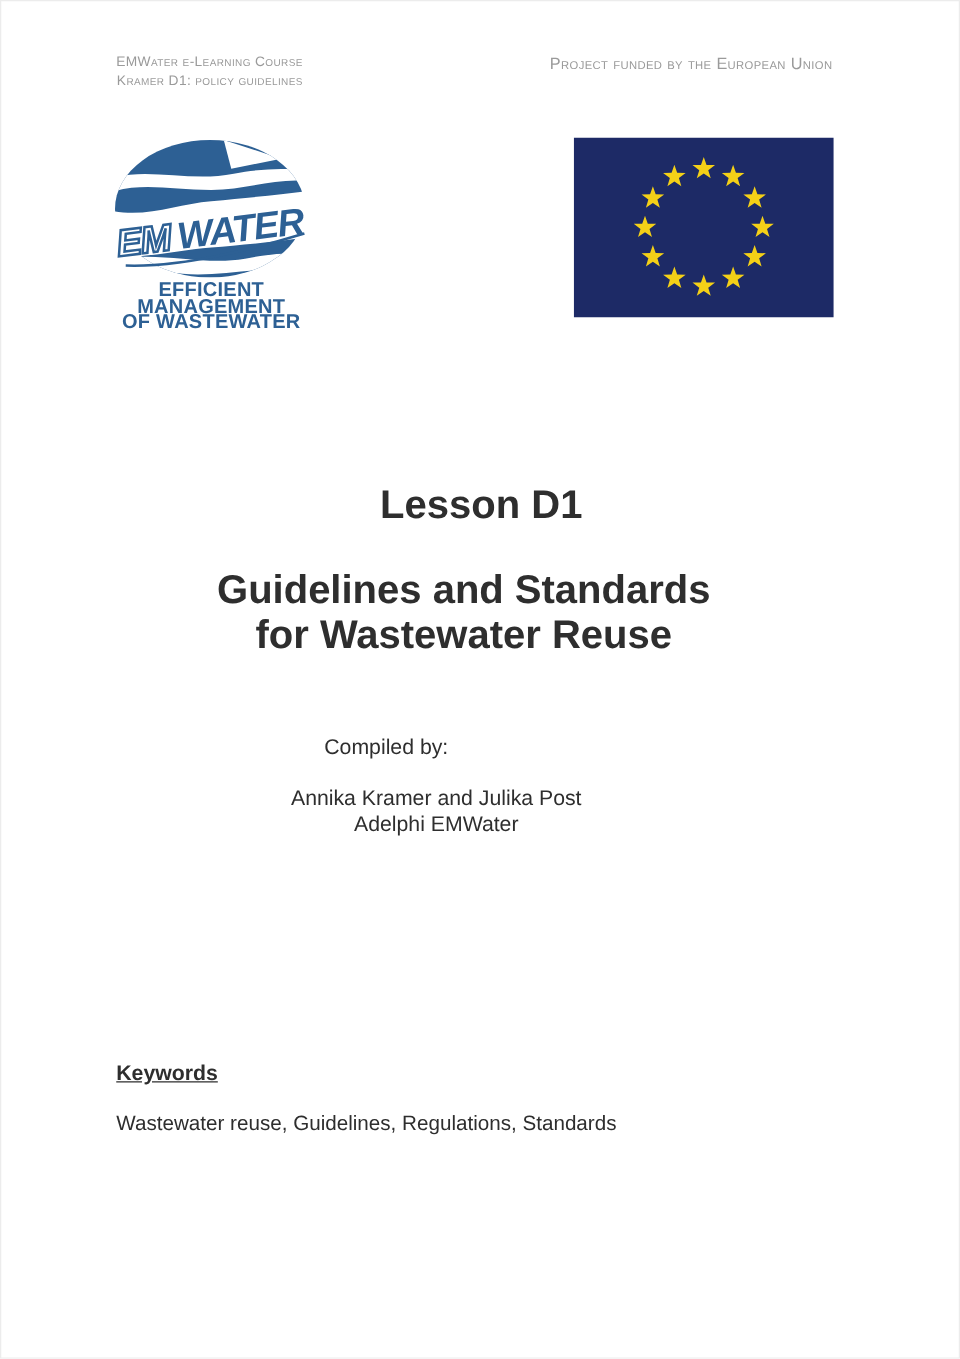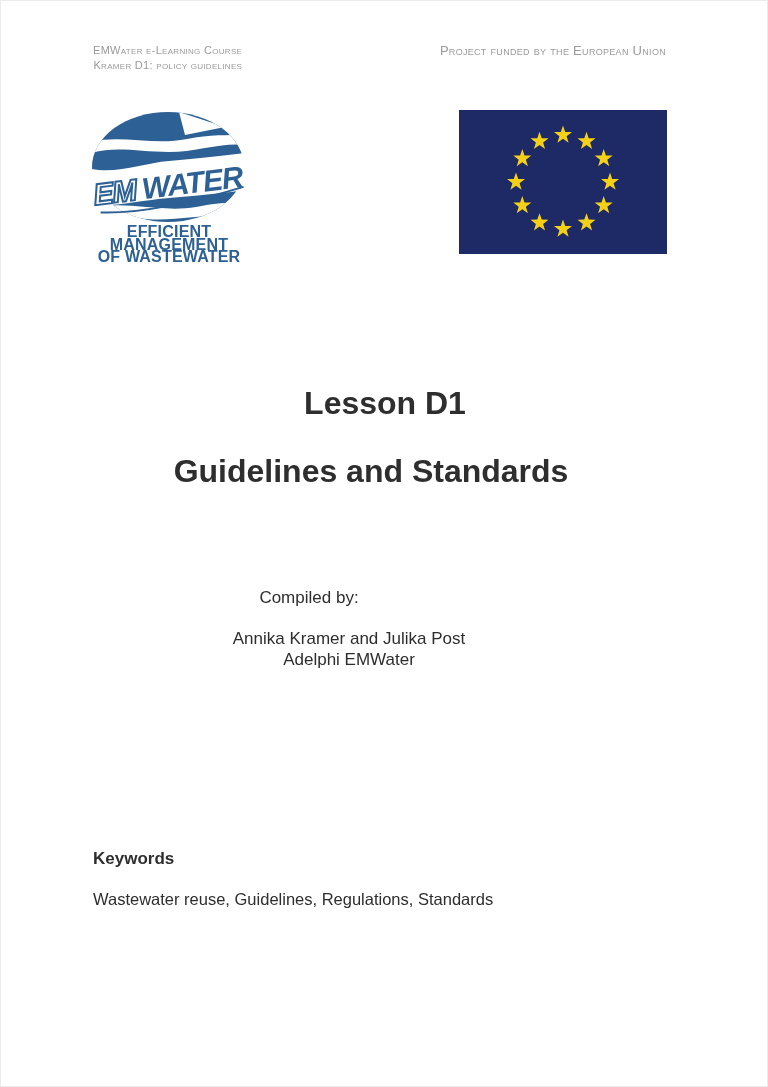--- a/index.html
+++ b/index.html
@@ -90,21 +90,21 @@
     text-align:center;font-size:17px;color:var(--text_dark);
   }
   .authors{
     position:absolute;left:0;top:627px;width:696px;
     text-align:center;font-size:17px;line-height:21px;color:var(--text_dark);
   }
 
   
   .kw-heading{
     position:absolute;left:92px;top:848px;
-    font-size:17px;font-weight:700;color:var(--text_dark);
+    font-size:17px;font-weight:700;color:var(--text_dark);text-decoration:underline;
   }
   .kw-list{
     position:absolute;left:92px;top:869px;
     font-size:16.5px;color:var(--text_dark);margin-top:20px;
   }
 </style>
 </head>
 <body>
 
 <div class="page">
@@ -156,20 +156,21 @@
     <use href="#euStar" transform="translate(80.5,112.7) scale(0.95)"></use>
     <use href="#euStar" transform="translate(63.3,95.5) scale(0.95)"></use>
     <use href="#euStar" transform="translate(57,72) scale(0.95)"></use>
     <use href="#euStar" transform="translate(63.3,48.5) scale(0.95)"></use>
     <use href="#euStar" transform="translate(80.5,31.3) scale(0.95)"></use>
   </svg>
 
   <h1 class="lesson-title">Lesson D1</h1>
   <h2 class="subtitle">
     <div>Guidelines and Standards</div>
+    <div>for Wastewater Reuse</div>
   </h2>
 
   <div class="compiled-by">Compiled by:</div>
   <div class="authors">
     <div>Annika Kramer and Julika Post</div>
     <div>Adelphi EMWater</div>
   </div>
 
   <div class="kw-heading">Keywords</div>
   <div class="kw-list">Wastewater reuse, Guidelines, Regulations, Standards</div>

